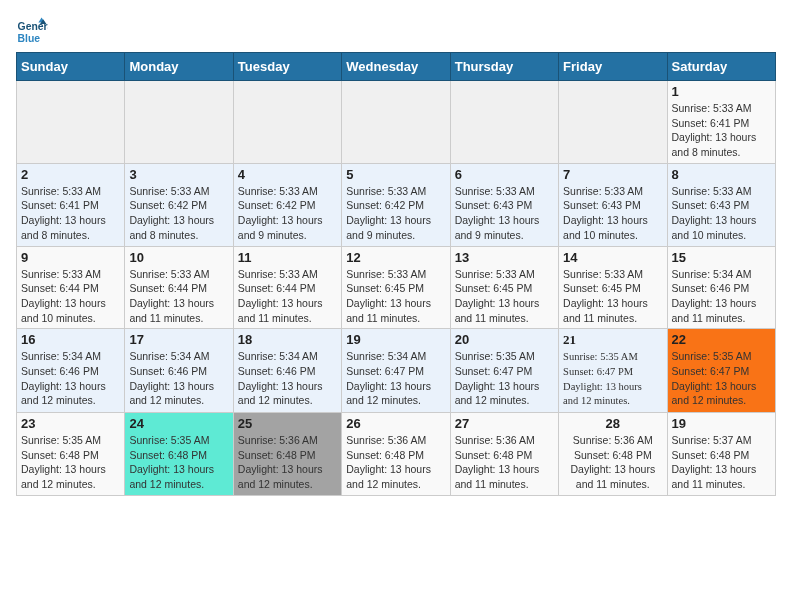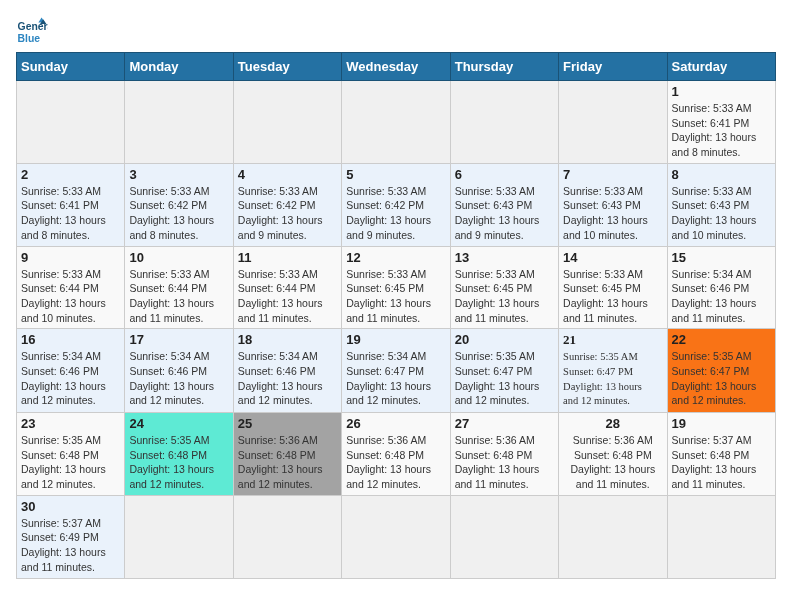--- a/index.html
+++ b/index.html
@@ -321,29 +321,14 @@
 and 11 minutes.</div>
         </td>
         <td style="background-color: rgb(249, 249, 249);">
           <span class="day-number">19</span>
           <div class="day-info" style="white-space: pre-line;">Sunrise: 5:37 AM
 Sunset: 6:48 PM
 Daylight: 13 hours
 and 11 minutes.</div>
         </td>
       </tr>
-      <tr>
-        <td style="background-color: rgb(234, 242, 251);">
-          <span class="day-number">30</span>
-          <div class="day-info" style="white-space: pre-line;">Sunrise: 5:37 AM
-Sunset: 6:49 PM
-Daylight: 13 hours
-and 11 minutes.</div>
-        </td>
-        <td style="background-color: rgb(240, 240, 240); min-height: 60px;"></td>
-        <td style="background-color: rgb(240, 240, 240); min-height: 60px;"></td>
-        <td style="background-color: rgb(240, 240, 240); min-height: 60px;"></td>
-        <td style="background-color: rgb(240, 240, 240); min-height: 60px;"></td>
-        <td style="background-color: rgb(240, 240, 240); min-height: 60px;"></td>
-        <td style="background-color: rgb(240, 240, 240); min-height: 60px;"></td>
-      </tr>
     </tbody>
 </table>
 
 </body></html>

